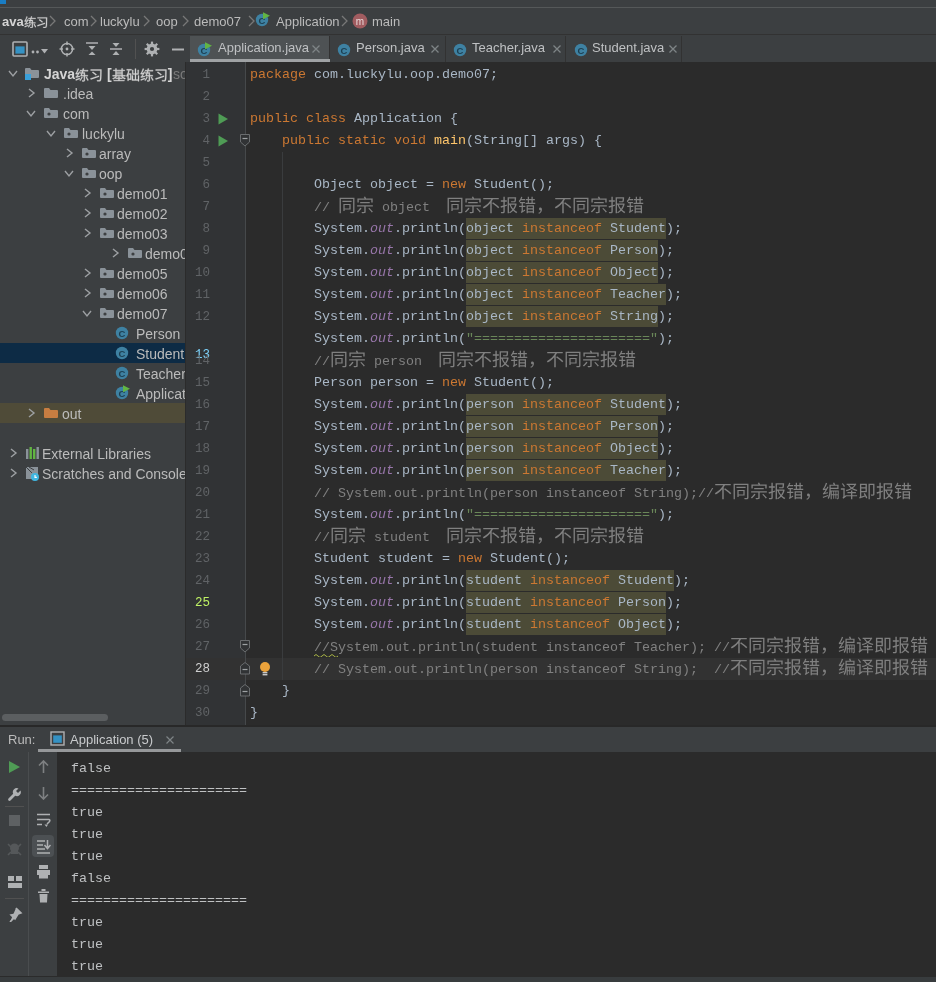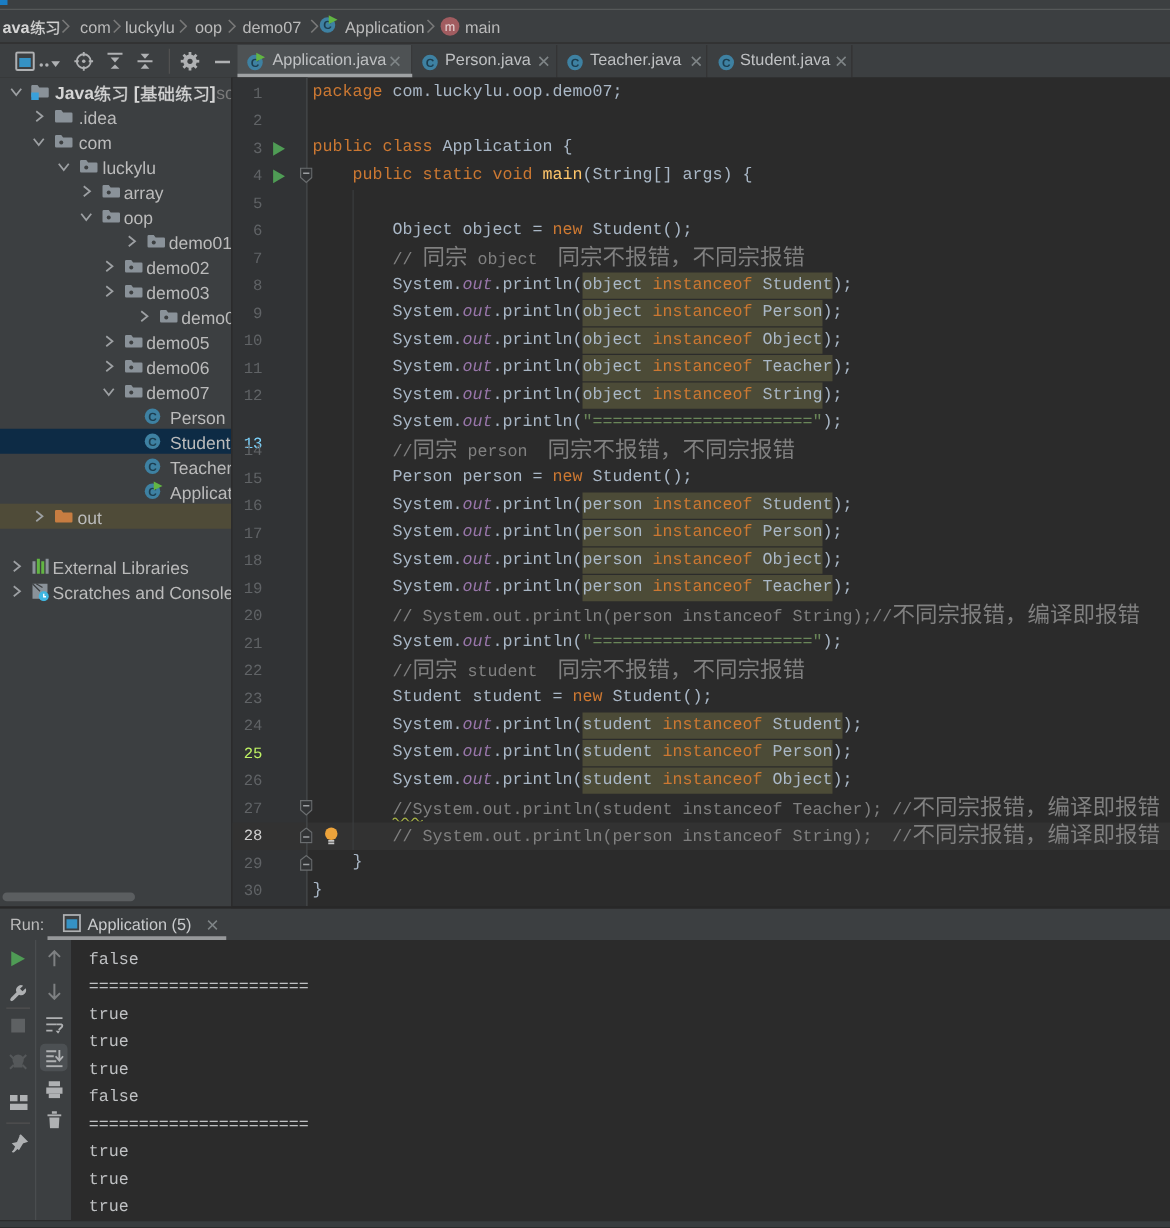--- a/index.html
+++ b/index.html
@@ -301,21 +301,21 @@
       <div class="crow" style="top:101px;">
         <svg class="abs" style="left:61px;top:2px" width="16" height="16" viewBox="0 0 16 16">
           <path d="M4 6 L8 11 L12 6" stroke="#9DA0A3" stroke-width="1.4" fill="none"></path>
         </svg>
         <svg class="abs" style="left:81px;top:2px" width="16" height="16" viewBox="0 0 16 16">
           <path d="M1 4 Q1 3 2 3 L6 3 L7.5 5 L14 5 Q15 5 15 6 L15 12 Q15 13 14 13 L2 13 Q1 13 1 12 Z" fill="#8A9299"></path>
           <circle cx="6" cy="9" r="1.6" fill="#3C3F41"></circle>
         </svg>
         <span class="tlabel" style="left:99px;color:#BBBBBB">oop</span>
       </div>
-      <div class="crow" style="top:121px;margin-left:18px;">
+      <div class="crow" style="top:121px;">
         <svg class="abs" style="left:79px;top:2px" width="16" height="16" viewBox="0 0 16 16">
           <path d="M6 4 L11 8 L6 12" stroke="#9DA0A3" stroke-width="1.4" fill="none"></path>
         </svg>
         <svg class="abs" style="left:99px;top:2px" width="16" height="16" viewBox="0 0 16 16">
           <path d="M1 4 Q1 3 2 3 L6 3 L7.5 5 L14 5 Q15 5 15 6 L15 12 Q15 13 14 13 L2 13 Q1 13 1 12 Z" fill="#8A9299"></path>
           <circle cx="6" cy="9" r="1.6" fill="#3C3F41"></circle>
         </svg>
         <span class="tlabel" style="left:117px;color:#BBBBBB">demo01</span>
       </div>
       <div class="crow" style="top:141px;">

